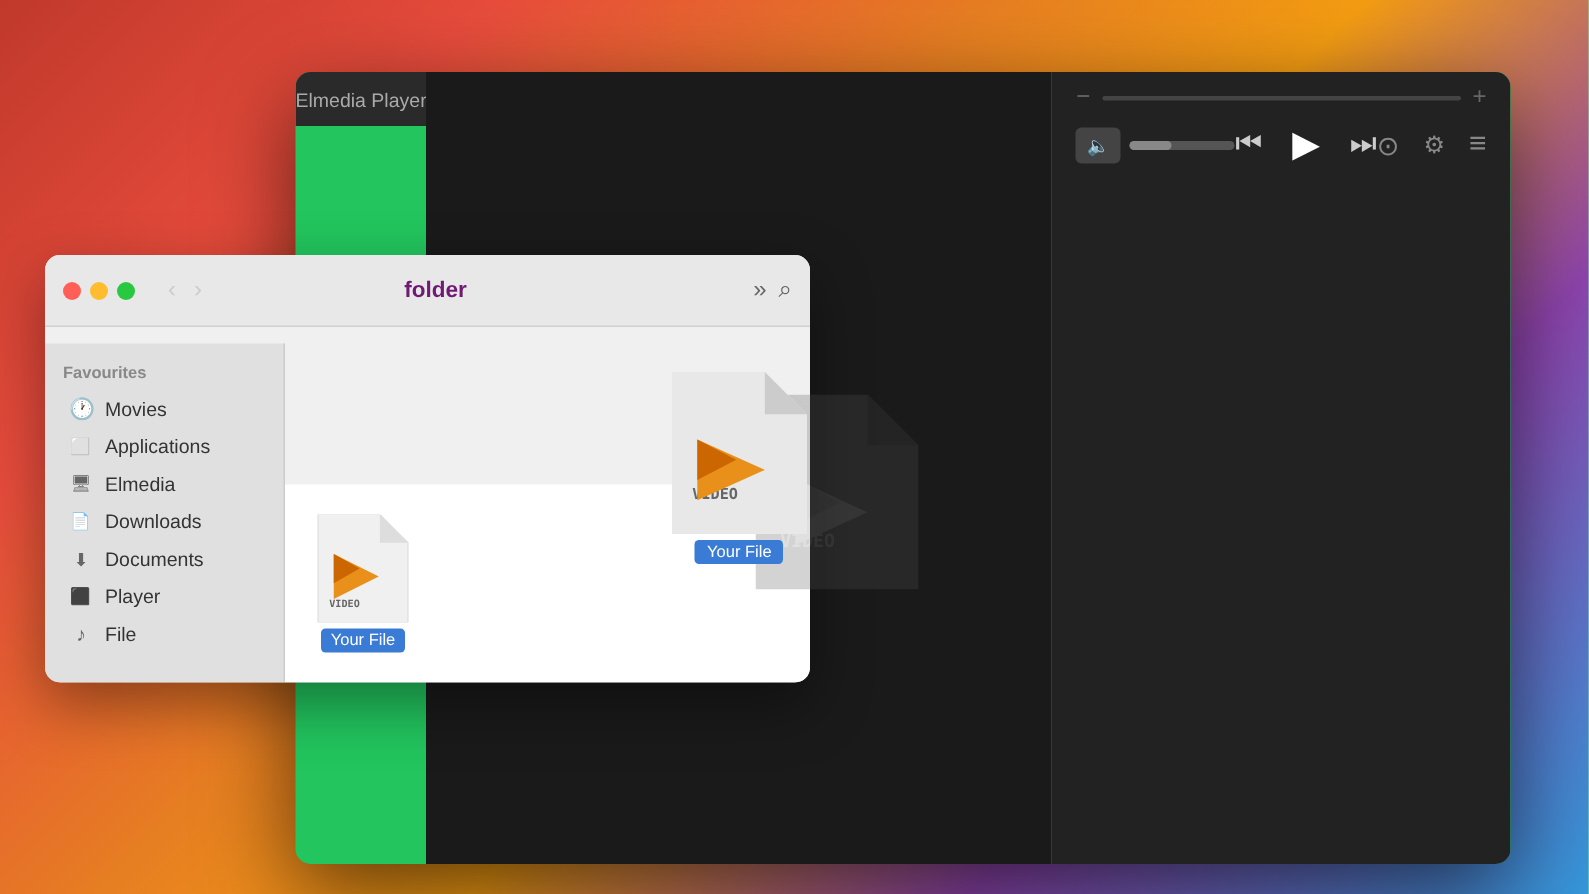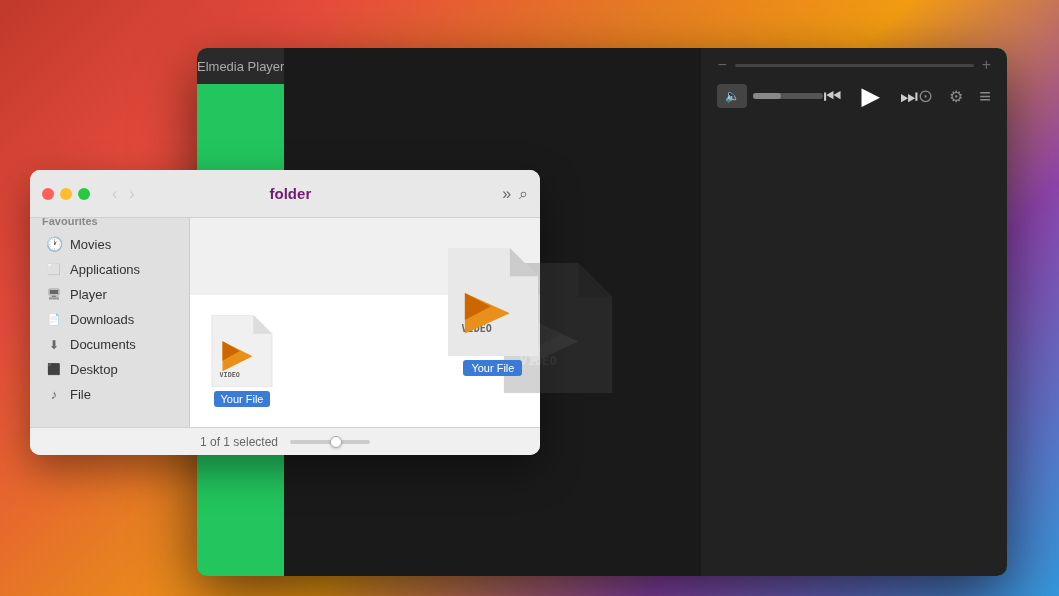--- a/index.html
+++ b/index.html
@@ -458,33 +458,33 @@
       <div class="sidebar-item">
         <span class="sidebar-icon">🕐</span>
         <span class="sidebar-label">Movies</span>
       </div>
       <div class="sidebar-item">
         <span class="sidebar-icon" style="font-size:11px;">⬜</span>
         <span class="sidebar-label">Applications</span>
       </div>
       <div class="sidebar-item">
         <span class="sidebar-icon" style="font-size:11px;">🖥</span>
-        <span class="sidebar-label">Player</span>
+        <span class="sidebar-label">Elmedia</span>
       </div>
       <div class="sidebar-item">
         <span class="sidebar-icon" style="font-size:11px;">📄</span>
         <span class="sidebar-label">Downloads</span>
       </div>
       <div class="sidebar-item">
         <span class="sidebar-icon" style="font-size:12px;">⬇</span>
         <span class="sidebar-label">Documents</span>
       </div>
       <div class="sidebar-item">
         <span class="sidebar-icon" style="font-size:11px;">⬛</span>
-        <span class="sidebar-label">Desktop</span>
+        <span class="sidebar-label">Player</span>
       </div>
       <div class="sidebar-item">
         <span class="sidebar-icon" style="font-size:13px;">♪</span>
         <span class="sidebar-label">File</span>
       </div>
       <div class="sidebar-item">
         
         
       </div>
     </div>
@@ -498,21 +498,13 @@
             <text x="10" y="82" font-size="9" fill="#666" font-family="monospace" font-weight="bold">VIDEO</text>
             <polygon points="14,35 54,55 14,75" fill="#e8901a"></polygon>
             <polygon points="14,35 37,48 14,61" fill="#cc6600"></polygon>
           </svg>
           <span class="file-name-badge">Your File</span>
         </div>
       </div>
     </div>
   </div>
 
-  <div class="finder-statusbar">
-    <span class="status-text">1 of 1 selected</span>
-    <div class="status-slider">
-      <div class="slider-track">
-        <div class="slider-thumb"></div>
-      </div>
-    </div>
-  </div>
 </div>
 
 </body></html>

